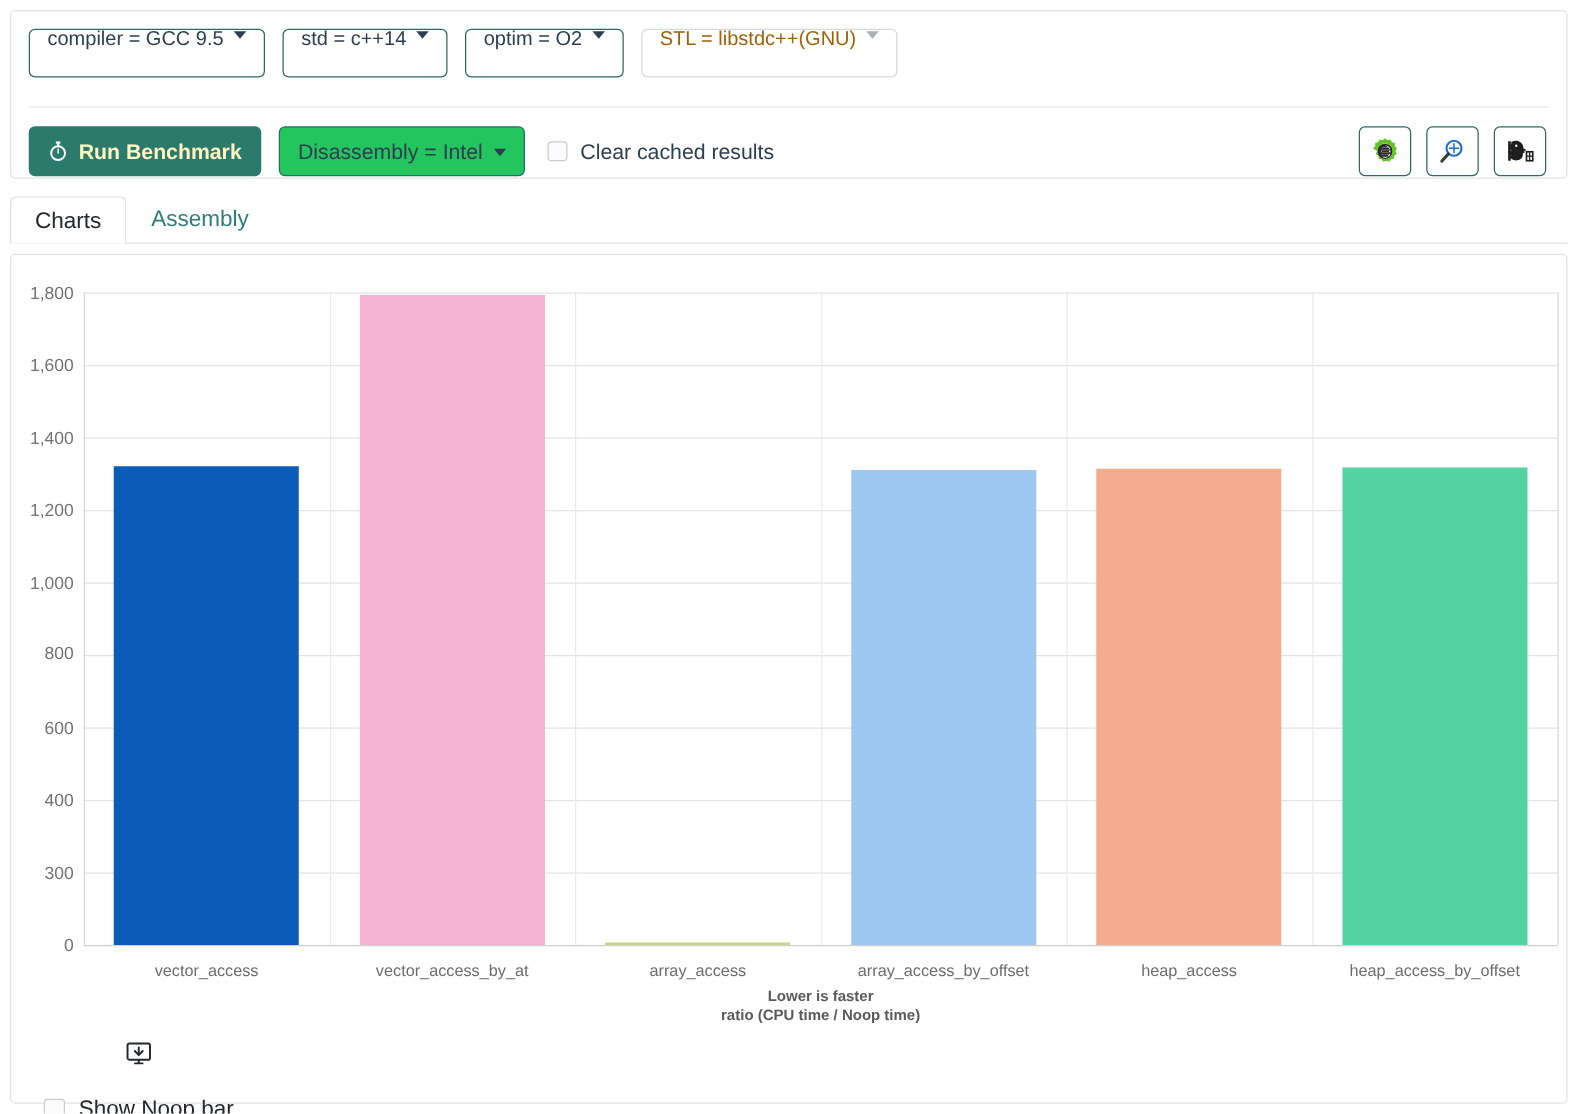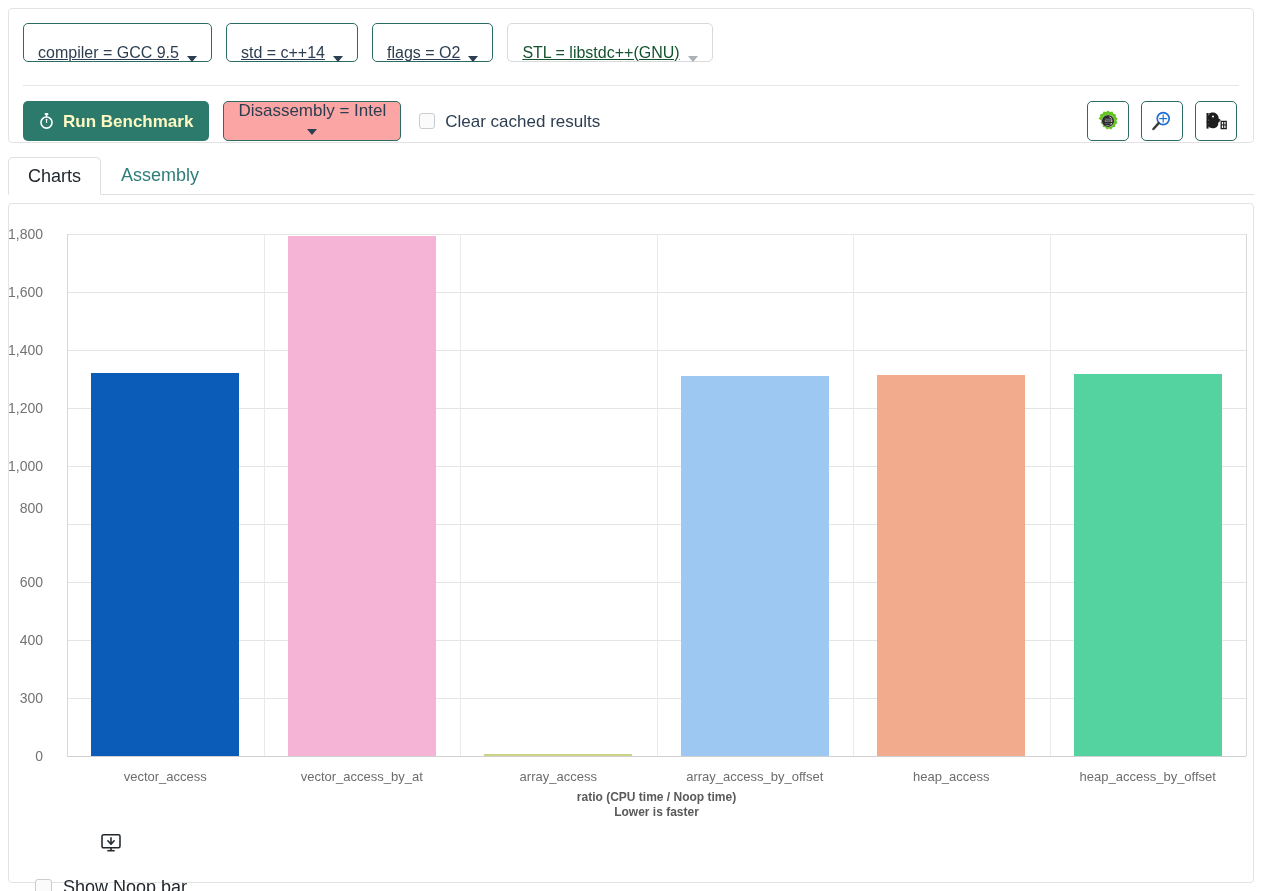--- a/index.html
+++ b/index.html
@@ -38,30 +38,29 @@
 
   .flag-btn {
     height: 39px;
     padding: 0 14px;
     border: 1px solid #2b6b63;
     border-radius: 5px;
     background: #ffffff;
     color: #2c3e50;
     font-size: 16px;
     display: flex;
-    align-items: flex-end;
+    align-items: flex-start;
     gap: 8px;
     cursor: pointer;
     white-space: nowrap;
     line-height: 1;
-    text-decoration: underline;
   }
   .flag-btn.muted {
     border-color: #d7dadd;
-    color: #14532d;
+    color: #a16207;
   }
   .caret {
     display: inline-block;
     width: 0; height: 0;
     border-left: 5px solid transparent;
     border-right: 5px solid transparent;
     border-top: 6px solid #2c3e50;
     position: relative;
     top: 1px;
   }
@@ -97,29 +96,28 @@
     cursor: pointer;
     line-height: 1;
   }
   .stopwatch { width: 15px; height: 16px; display: block; }
 
   .disasm-btn {
     height: 40px;
     padding: 0 14px;
     border: 1px solid #2b6b63;
     border-radius: 5px;
-    background: #fca5a5;
+    background: #22c55e;
     color: #2c3e50;
     font-size: 17px;
     display: flex;
     align-items: center;
     gap: 9px;
     cursor: pointer;
     line-height: 1;
-    flex-direction: column;
   }
 
   .check-wrap {
     display: flex;
     align-items: center;
     gap: 10px;
     margin-left: 4px;
   }
   .chk {
     width: 16px; height: 16px;
@@ -214,21 +212,21 @@
     top: 0;
     width: 1px;
     height: 100%;
     background: #eaeaea;
   }
   .vline.edge { background: #d8d8d8; }
 
   .ytick {
     position: absolute;
     right: 100%;
-    margin-right: 24px;
+    margin-right: 8px;
     transform: translateY(-50%);
     font-size: 14px;
     color: #737373;
     white-space: nowrap;
   }
 
   .bar {
     position: absolute;
     bottom: 0;
   }
@@ -279,21 +277,21 @@
     <div class="row-flags">
       <button class="flag-btn">
         <span>compiler = GCC 9.5</span>
         <span class="caret"></span>
       </button>
       <button class="flag-btn">
         <span>std = c++14</span>
         <span class="caret"></span>
       </button>
       <button class="flag-btn">
-        <span>flags = O2</span>
+        <span>optim = O2</span>
         <span class="caret"></span>
       </button>
       <button class="flag-btn muted">
         <span>STL = libstdc++(GNU)</span>
         <span class="caret"></span>
       </button>
     </div>
 
     <div class="divider"></div>
 
@@ -367,21 +365,21 @@
     <div class="plot" id="plot">
         <div class="gridline axis0" style="top: 522px;"></div>
         <div class="ytick" style="top: 522px;">0</div>
         <div class="gridline" style="top: 464px;"></div>
         <div class="ytick" style="top: 464px;">300</div>
         <div class="gridline" style="top: 406px;"></div>
         <div class="ytick" style="top: 406px;">400</div>
         <div class="gridline" style="top: 348px;"></div>
         <div class="ytick" style="top: 348px;">600</div>
         <div class="gridline" style="top: 290px;"></div>
-        <div class="ytick" style="top: 274px;">800</div>
+        <div class="ytick" style="top: 288px;">800</div>
         <div class="gridline" style="top: 232px;"></div>
         <div class="ytick" style="top: 232px;">1,000</div>
         <div class="gridline" style="top: 174px;"></div>
         <div class="ytick" style="top: 174px;">1,200</div>
         <div class="gridline" style="top: 116px;"></div>
         <div class="ytick" style="top: 116px;">1,400</div>
         <div class="gridline" style="top: 58px;"></div>
         <div class="ytick" style="top: 58px;">1,600</div>
         <div class="gridline" style="top: 0px;"></div>
         <div class="ytick" style="top: 0px;">1,800</div>
@@ -400,22 +398,22 @@
         <div class="xtick" style="left: 491.25px;">array_access</div>
         <div class="bar" title="array_access_by_offset: 1311" style="left: 613.571px; width: 148.357px; height: 380.19px; background: rgb(156, 200, 242);"></div>
         <div class="xtick" style="left: 687.75px;">array_access_by_offset</div>
         <div class="bar" title="heap_access: 1315" style="left: 810.071px; width: 148.357px; height: 381.35px; background: rgb(243, 171, 142);"></div>
         <div class="xtick" style="left: 884.25px;">heap_access</div>
         <div class="bar" title="heap_access_by_offset: 1318" style="left: 1006.57px; width: 148.357px; height: 382.22px; background: rgb(84, 211, 160);"></div>
         <div class="xtick" style="left: 1080.75px; text-align: right;">heap_access_by_offset</div>
       </div>
 
     <div class="axis-title">
+      <div>Lower is faster</div>
       <div>ratio (CPU time / Noop time)</div>
-      <div>Lower is faster</div>
     </div>
 
     <div class="chart-footer">
       <svg class="dl-icon" viewBox="0 0 24 24">
         <rect x="2.2" y="3.0" width="19.6" height="14.2" rx="1.6" fill="none" stroke="#22282e" stroke-width="1.7"></rect>
         <rect x="8.6" y="5.4" width="6.8" height="7.4" fill="#ffffff"></rect>
         <line x1="12" y1="5.8" x2="12" y2="12.4" stroke="#22282e" stroke-width="1.7"></line>
         <path d="M8.6 9.6L12 13.2 15.4 9.6" fill="none" stroke="#22282e" stroke-width="1.7" stroke-linecap="round" stroke-linejoin="round"></path>
         <line x1="8.0" y1="20.4" x2="16.0" y2="20.4" stroke="#22282e" stroke-width="1.7"></line>
         <line x1="12" y1="17.2" x2="12" y2="20.4" stroke="#22282e" stroke-width="1.7"></line>

